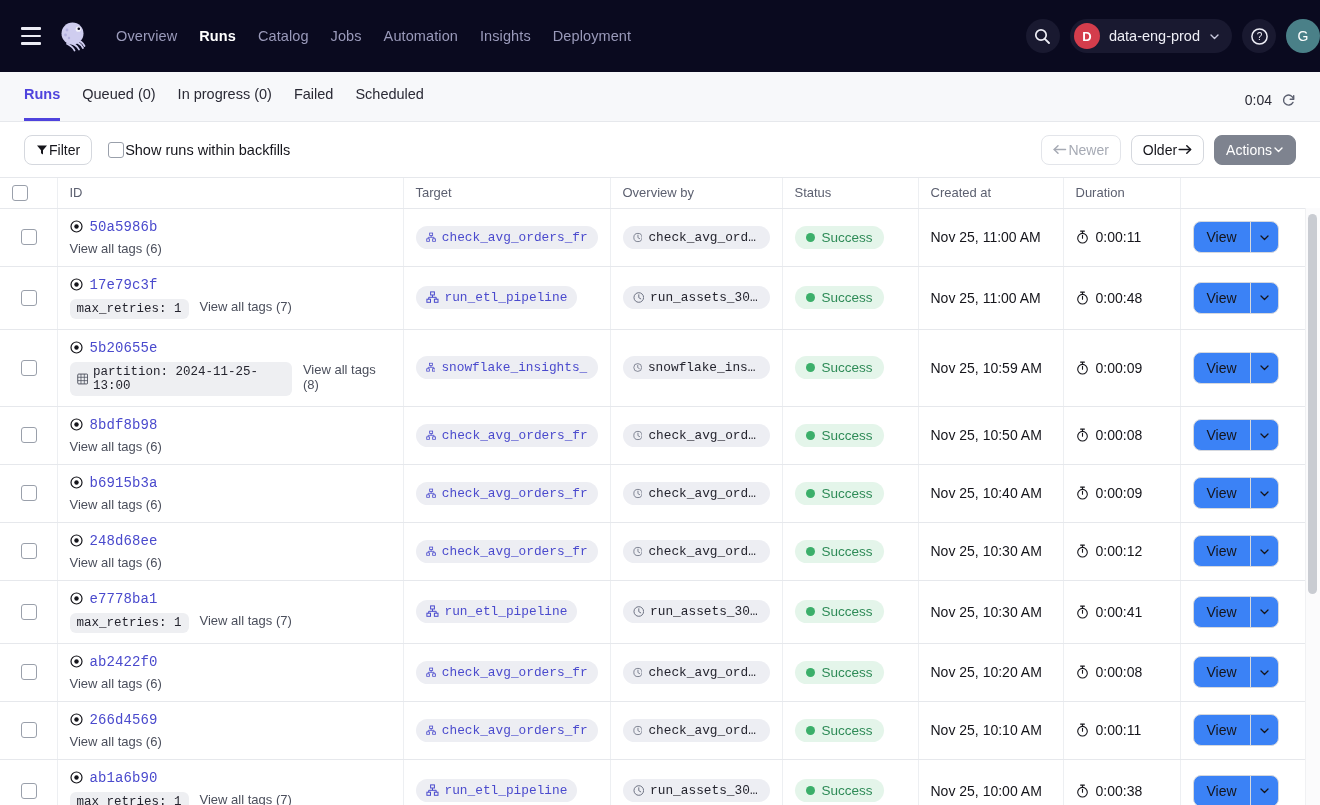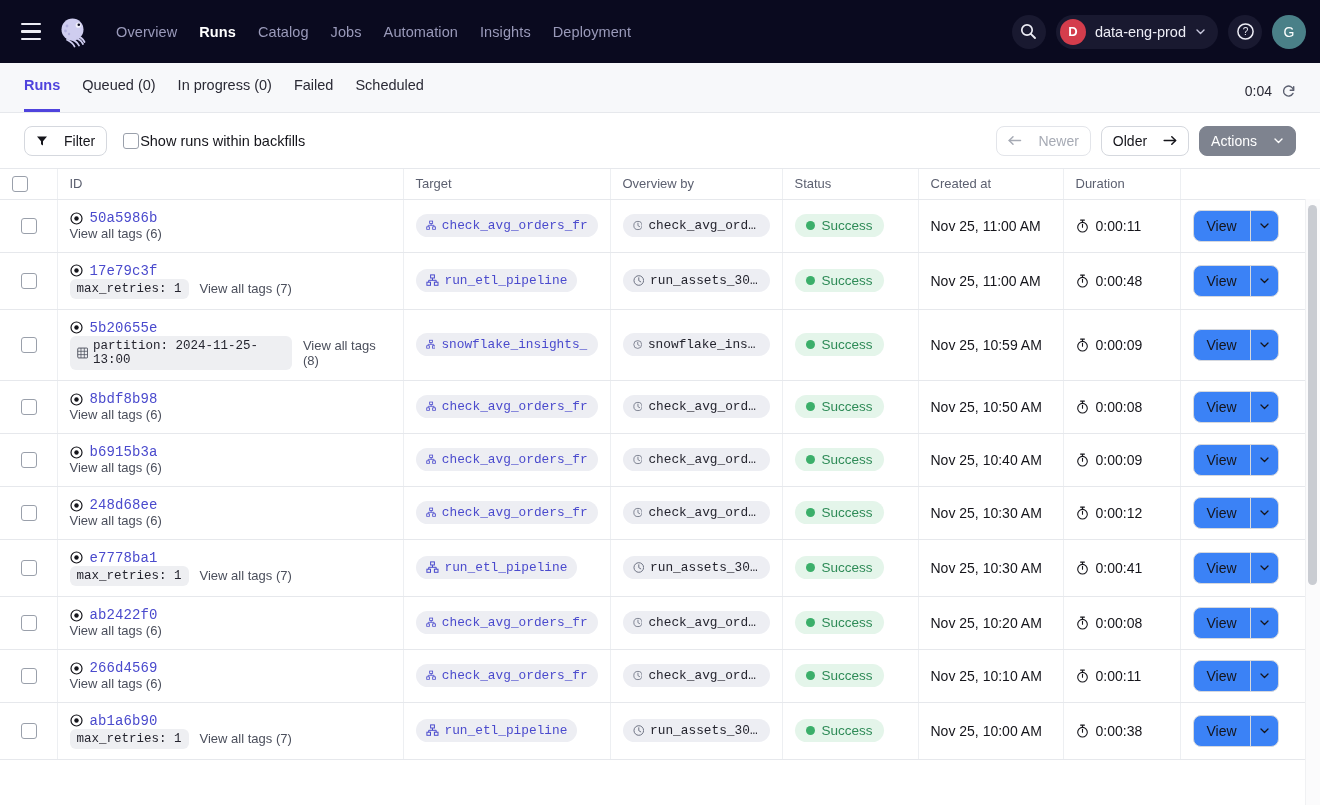--- a/index.html
+++ b/index.html
@@ -6,23 +6,23 @@
   html, body {
     width: 1320px; height: 805px;
     font-family: "Liberation Sans", sans-serif;
     background: #ffffff;
     overflow: hidden;
     -webkit-font-smoothing: antialiased;
   }
 
   
   .topnav {
-    height: 63px; background: #0A0A1F;
+    height: 72px; background: #0A0A1F;
     display: flex; align-items: center;
-    padding: 0 14px 0 14px;
+    padding: 0 0 0 14px;
     position: relative;
   }
   .hamburger {
     width: 34px; height: 34px; display: flex; flex-direction: column;
     justify-content: center; align-items: center; gap: 5px;
     cursor: pointer; border-radius: 6px; flex: 0 0 auto;
   }
   .hamburger span { display: block; width: 20px; height: 2.5px; background: #EDEDF5; border-radius: 1px; }
   .logo { width: 40px; height: 40px; margin-left: 6px; flex: 0 0 auto; display:flex; align-items:center; justify-content:center;}
   .navlinks { display: flex; align-items: center; gap: 22px; margin-left: 22px; }
@@ -75,21 +75,21 @@
 
   
   .filterbar {
     height: 56px; background: #FFFFFF;
     display: flex; align-items: center; padding: 0 24px;
     border-bottom: 1px solid #E6E8EC;
   }
   .btn {
     height: 30px; border: 1px solid #D5D8DE; background: #fff;
     border-radius: 8px; font-size: 14px; color: #15151B;
-    display: inline-flex; align-items: center; gap: 16px;
+    display: inline-flex; align-items: center; gap: 1px;
     padding: 0 11px; cursor: pointer; white-space: nowrap;
     font-family: "Liberation Sans", sans-serif;
   }
   .btn.disabled { color: #A6AAB4; border-color: #E3E5EA; cursor: default; }
   .btn.filled-gray {
     background: #7E838F; border-color: #7E838F; color: #FFFFFF;
   }
   .checkbox {
     width: 16px; height: 16px; border: 1.5px solid #9AA0AB;
     border-radius: 3px; background: #fff; cursor: pointer; flex: 0 0 auto;
@@ -123,21 +123,21 @@
   .col-duration { width: 117px; }
   .col-actions { width: 128px; }
 
   td.cb-cell { text-align: left; padding-left: 21px; }
 
   .run-id-line { display: flex; align-items: center; gap: 7px; }
   .run-id {
     font-family: "Liberation Mono", monospace;
     font-size: 14px; color: #4A4ACD; cursor: pointer; letter-spacing: .1px;
   }
-  .sub-line { display: flex; align-items: center; gap: 11px; }
+  .sub-line { display: flex; align-items: flex-start; gap: 11px; margin-top: 6px; }
   .view-tags { font-size: 13px; color: #4B4F5C; cursor: pointer; }
   .tag-chip {
     display: inline-flex; align-items: center; gap: 5px;
     background: #EEEFF2; border-radius: 6px; padding: 3px 7px;
     font-size: 12.5px; color: #24242E;
     font-family: "Liberation Mono", monospace;
   }
 
   .target-chip, .launch-chip {
     display: inline-flex; align-items: center; gap: 6px;

